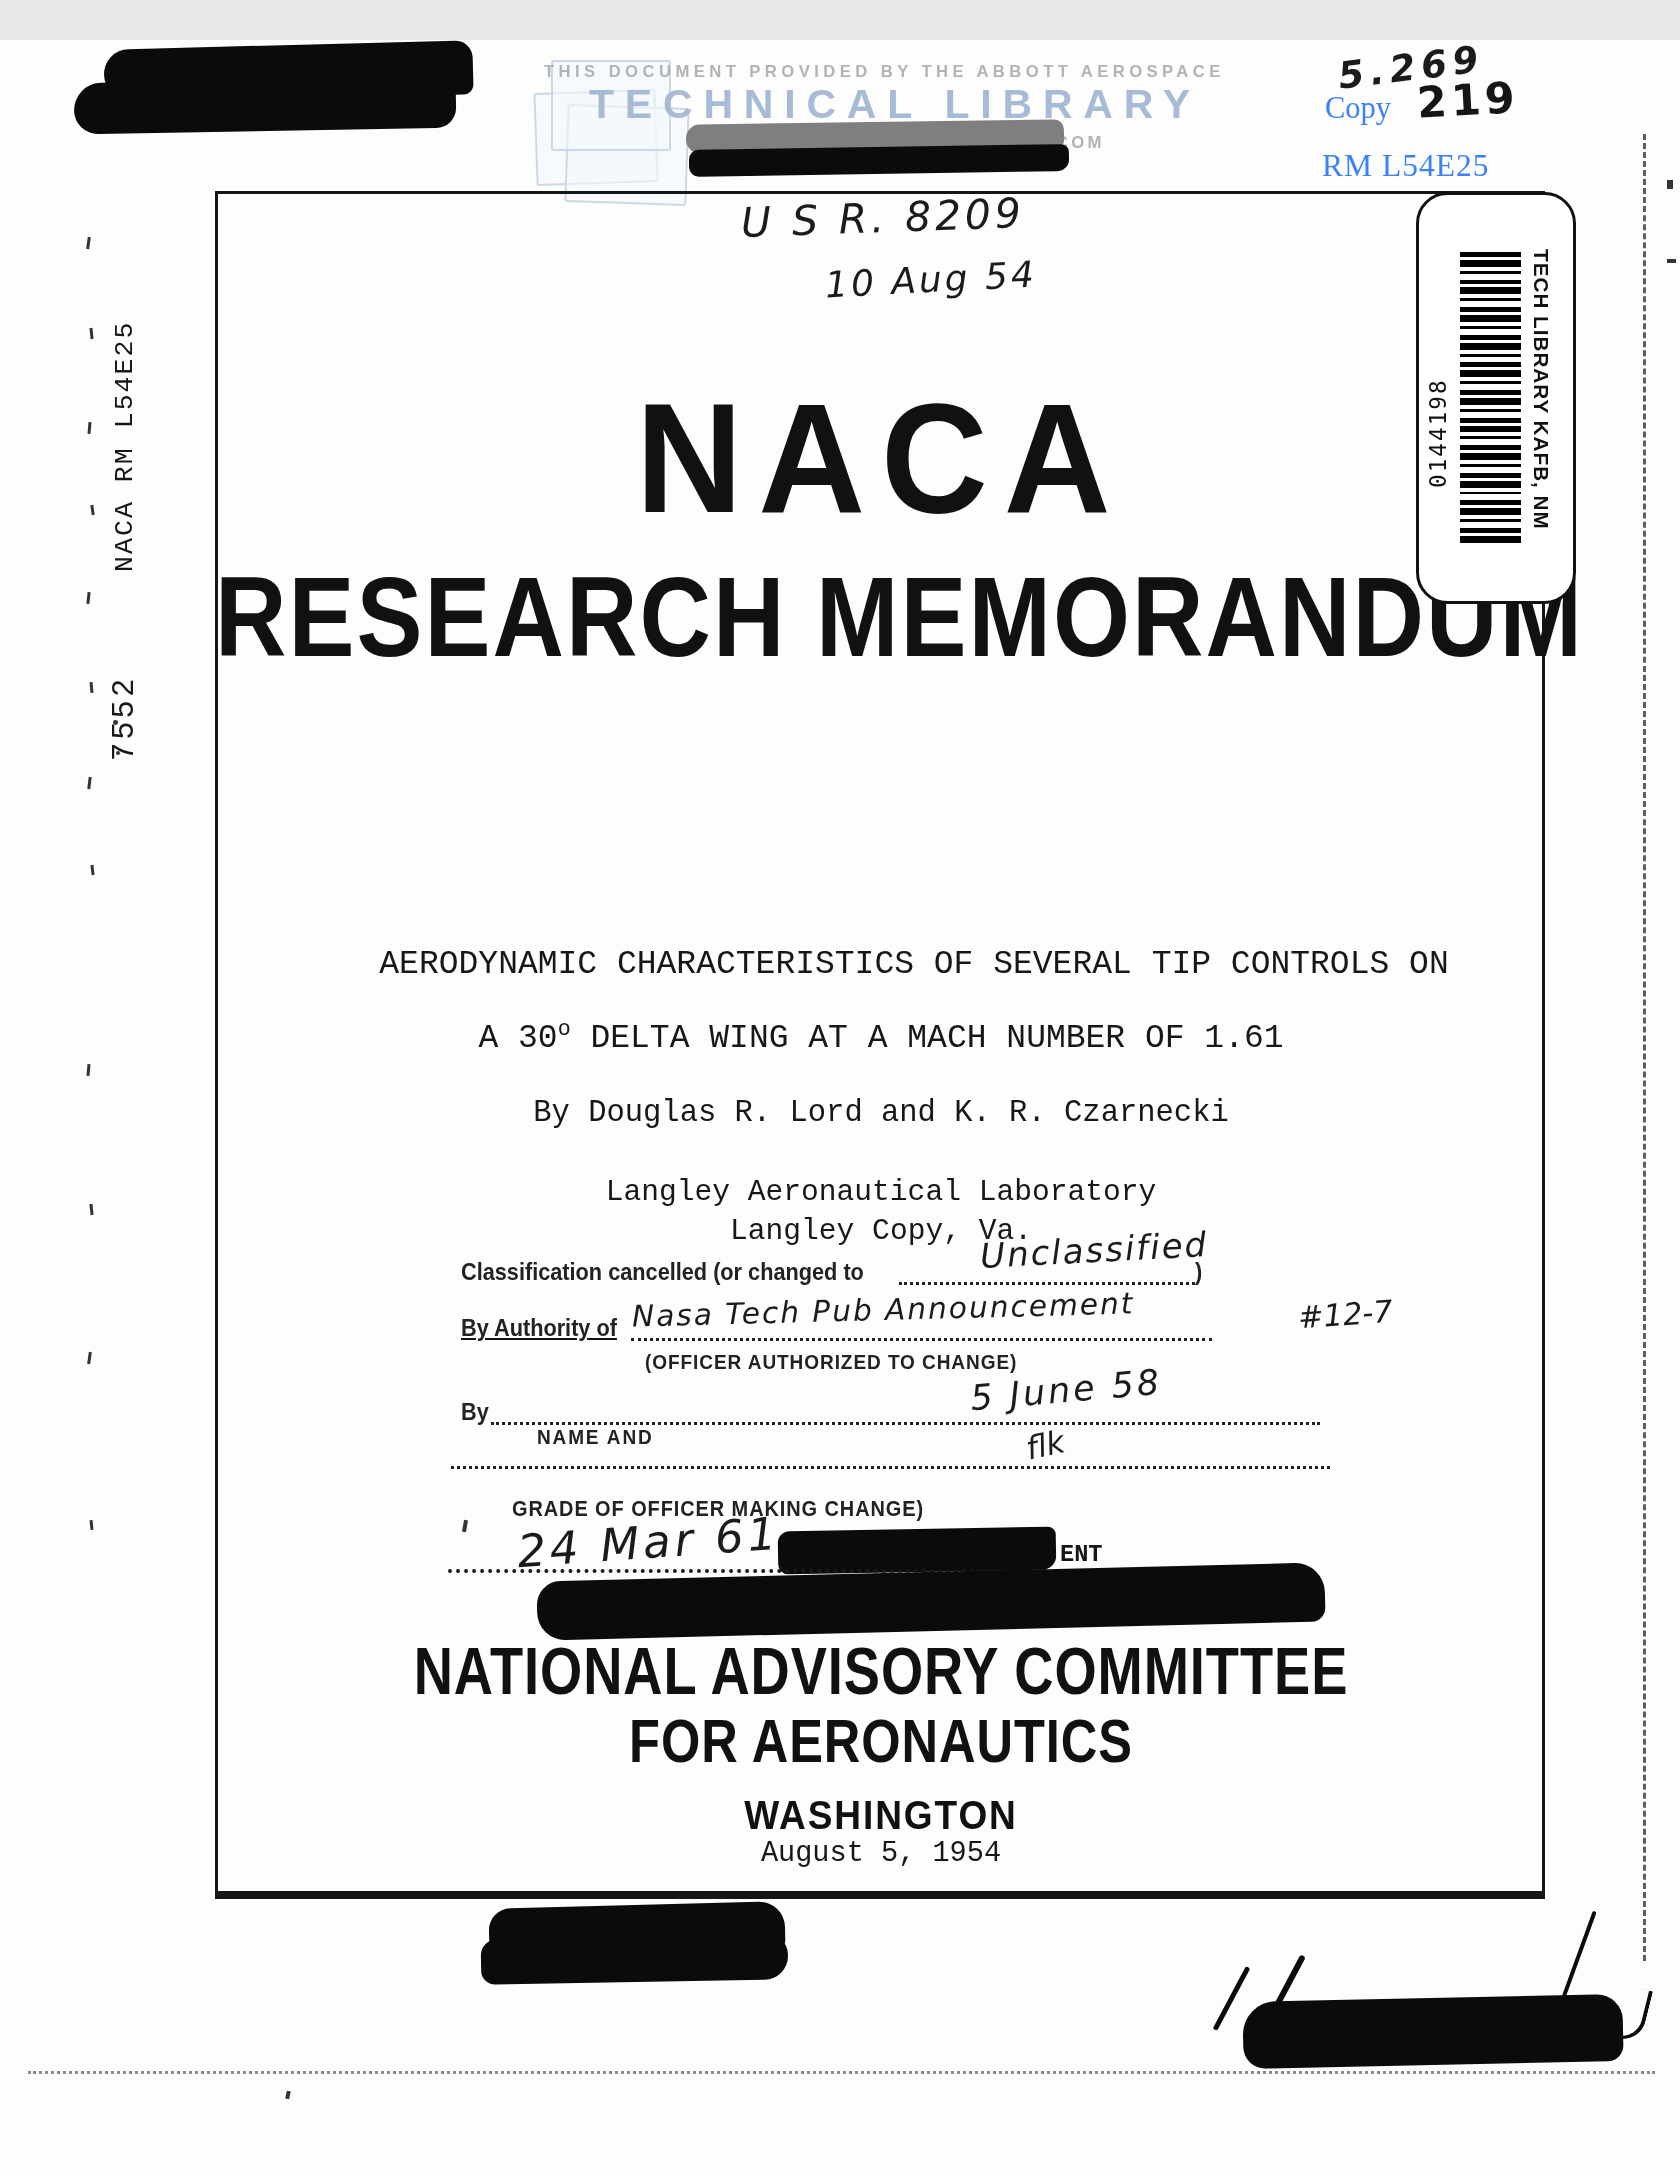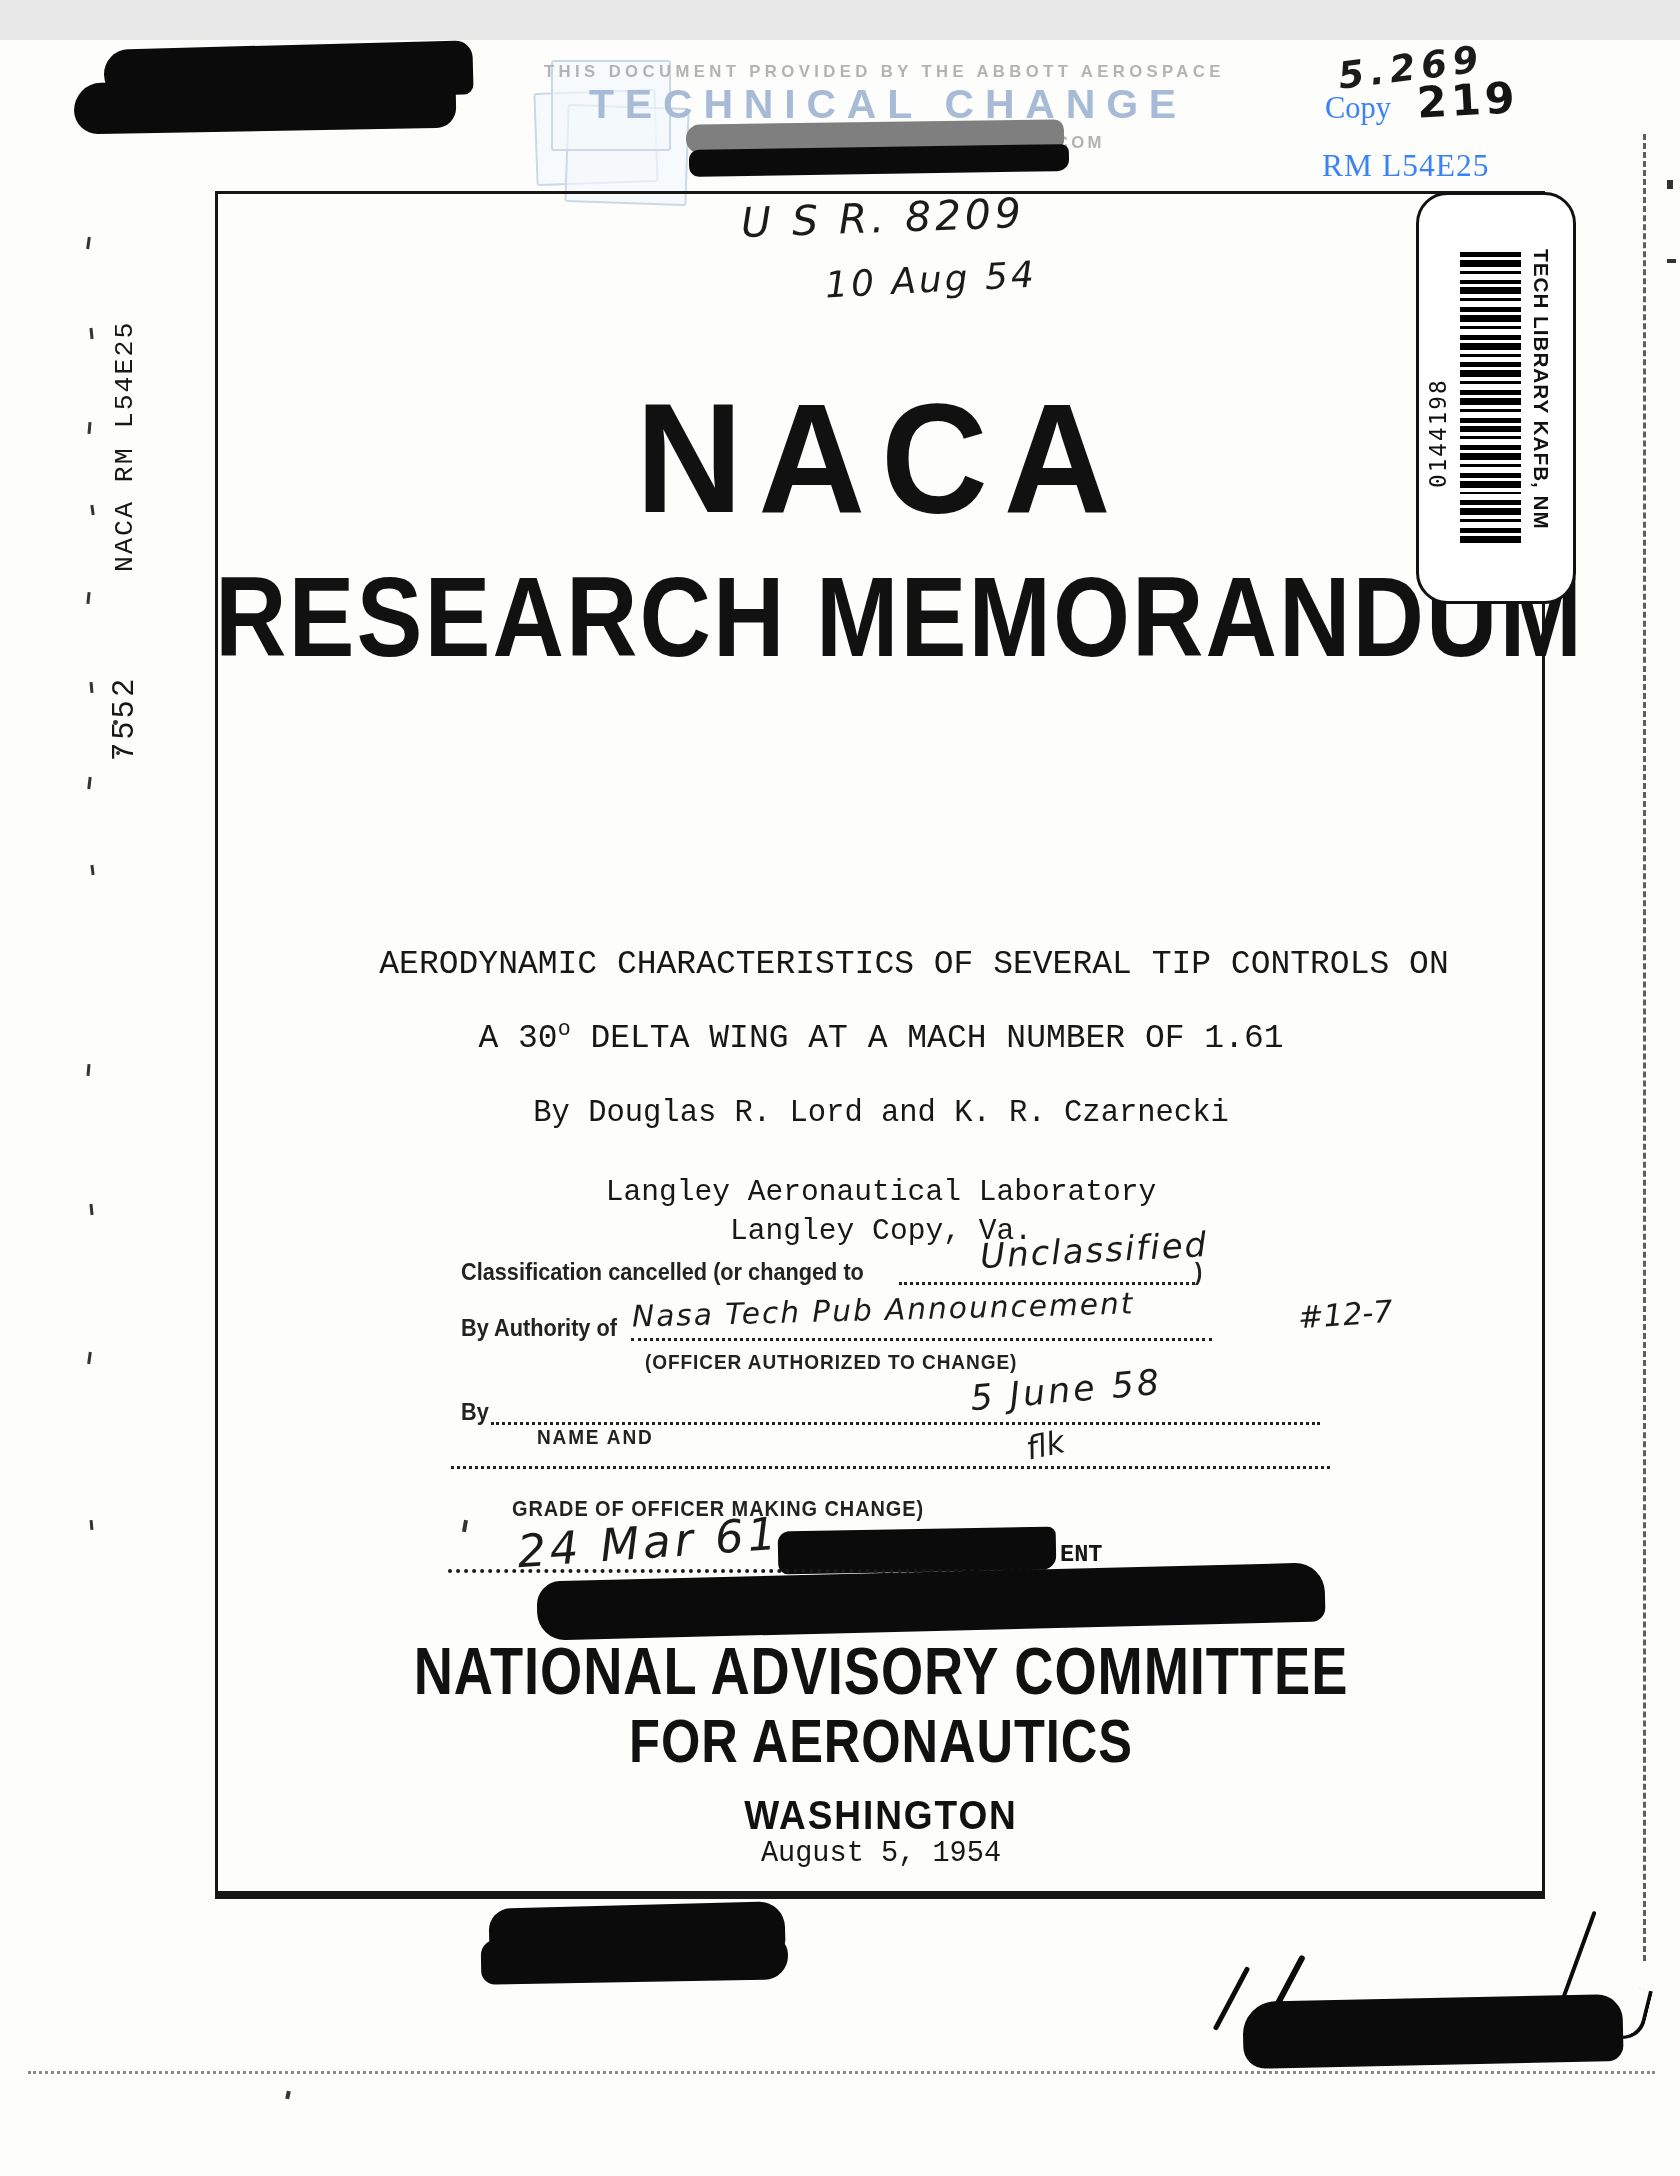--- a/index.html
+++ b/index.html
@@ -31,21 +31,21 @@
 <body>
 
 <div class="page">
 
   <div class="abs" style="left:527px;top:11.8px;width:187px;height:108px;">
     <div class="wm-pg" style="left:7.9px;top:39px;width:118px;height:89px;transform:rotate(-2deg);"></div>
     <div class="wm-pg" style="left:39px;top:54px;width:118px;height:94px;transform:rotate(2deg);"></div>
     <div class="wm-pg" style="left:23.6px;top:7.9px;width:116px;height:87px;"></div>
   </div>
   <div class="abs" style="left:544px;top:21.7px;font-size:16.7px;letter-spacing:4.4px;color:#b3b3b3;font-weight:bold;white-space:nowrap;">THIS DOCUMENT PROVIDED BY THE ABBOTT AEROSPACE</div>
-  <div class="abs" style="left:589px;top:41px;font-size:41px;letter-spacing:10.8px;color:#a7bbd6;font-weight:bold;white-space:nowrap;">TECHNICAL CHANGE</div>
+  <div class="abs" style="left:589px;top:41px;font-size:41px;letter-spacing:10.8px;color:#a7bbd6;font-weight:bold;white-space:nowrap;">TECHNICAL LIBRARY</div>
   <div class="abs" style="left:824px;top:93px;font-size:16.7px;letter-spacing:3.4px;color:#b3b3b3;font-weight:bold;white-space:nowrap;">ABBOTTAEROSPACE.COM</div>
 
   <div class="abs" style="left:74px;top:4.9px;width:402px;height:94px;">
     <div class="redact abs" style="left:29.6px;top:0;width:369px;height:54px;border-radius:25.6px 17.7px 9.9px 29.6px;transform:rotate(-1.5deg);"></div>
     <div class="redact abs" style="left:0px;top:35px;width:382px;height:51px;border-radius:29.6px 13.8px 21.7px 25.6px;transform:rotate(-1deg);"></div>
   </div>
   <div class="redact abs" style="left:686px;top:82px;width:378px;height:28.6px;background:#7f7f7f;border-radius:13.8px 9.9px 7.9px 13.8px;transform:rotate(-0.8deg);"></div>
   <div class="redact abs" style="left:689px;top:107px;width:380px;height:26.6px;border-radius:9.9px 7.9px 11.8px 9.9px;transform:rotate(-0.9deg);"></div>
 
   <div class="abs hand" style="left:1338px;top:5.9px;font-size:37px;font-weight:bold;transform:rotate(-7deg);letter-spacing:5.9px;">5.269</div>
@@ -97,21 +97,21 @@
   <div class="abs tw center-in-frame" style="top:1135px;font-size:29.6px;">Langley Aeronautical Laboratory</div>
   <div class="abs tw center-in-frame" style="top:1174px;font-size:29.6px;">Langley Copy, Va.</div>
 
   <div class="abs row" style="left:461px;top:1219px;">
     <span class="stamp" style="font-size:23.6px;">Classification cancelled (or changed to</span>
     <span class="dots" style="width:296px;"></span>
     <span class="stamp" style="font-size:23.6px;">)</span>
   </div>
   <div class="abs hand" style="left:980px;top:1190px;font-size:34px;transform:rotate(-3deg);letter-spacing:2px;">Unclassified</div>
 
-  <div class="abs row" style="left:461px;top:1275px;">
+  <div class="abs row" style="left:461px;top:1275px;text-decoration:underline;">
     <span class="stamp" style="font-size:23.6px;">By Authority of</span>
     <span class="dots" style="width:581px;"></span>
   </div>
   <div class="abs hand" style="left:632px;top:1253px;font-size:29.6px;transform:rotate(-1.5deg);letter-spacing:2px;">Nasa Tech Pub Announcement</div>
   <div class="abs hand" style="left:1298px;top:1257px;font-size:30.5px;transform:rotate(-4deg);">#12-7</div>
   <div class="abs stamp" style="left:645px;top:1310px;font-size:20.7px;letter-spacing:1px;">(OFFICER AUTHORIZED TO CHANGE)</div>
 
   <div class="abs row" style="left:461px;top:1359px;">
     <span class="stamp" style="font-size:23.6px;">By</span>
     <span class="dots" style="width:829px;"></span>

